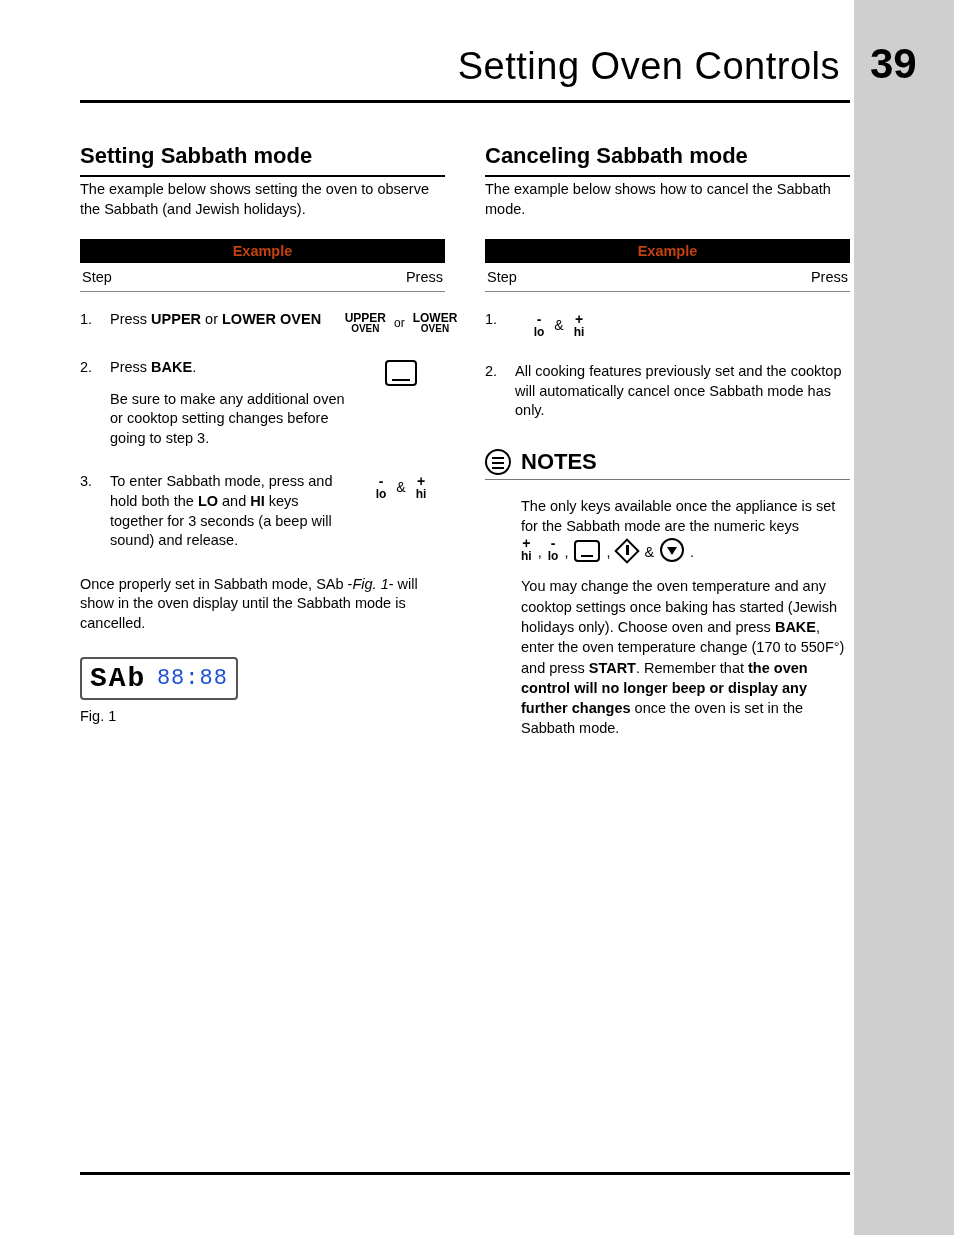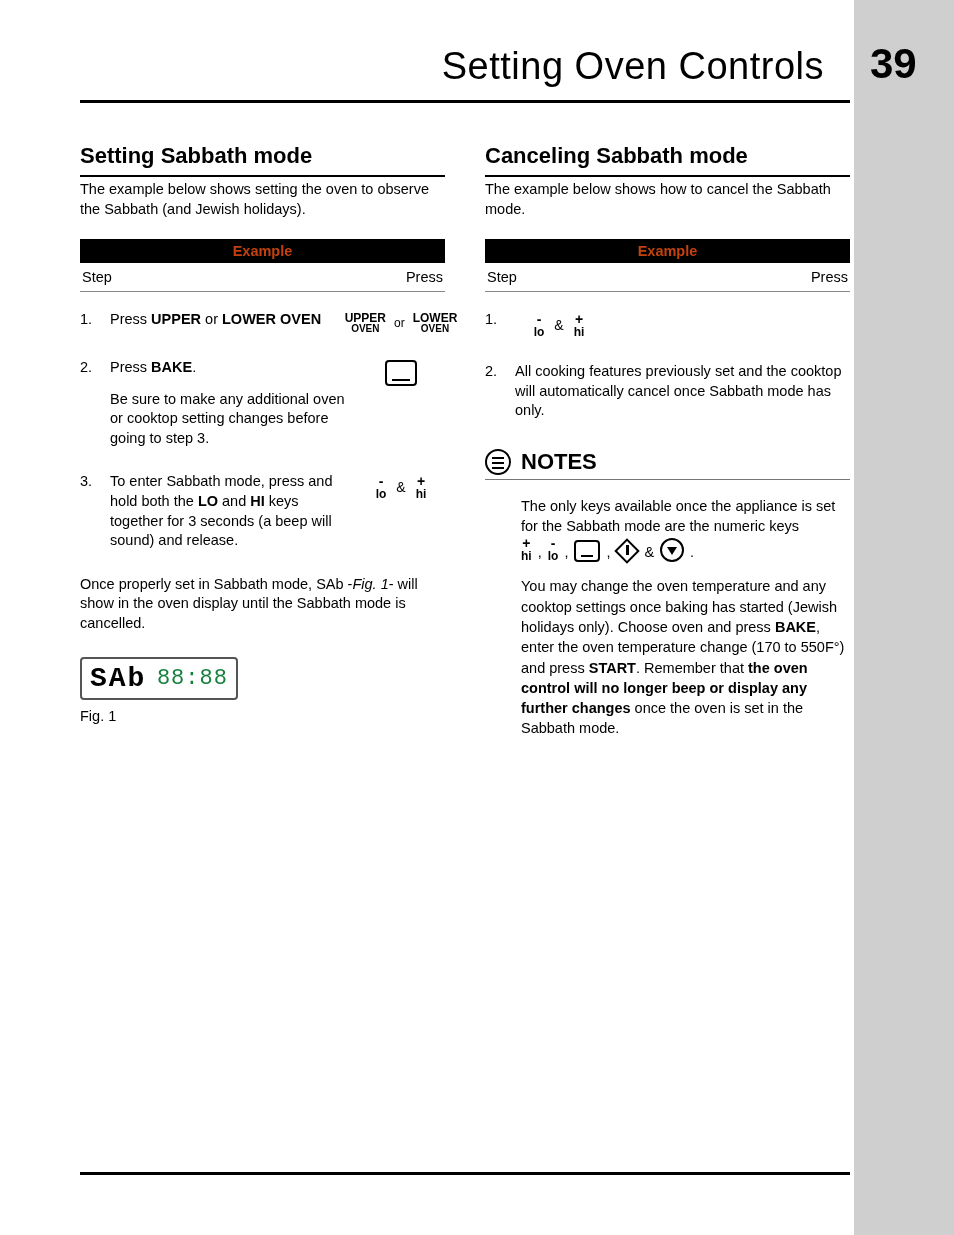--- a/index.html
+++ b/index.html
@@ -1,20 +1,20 @@
 <!DOCTYPE html>
 <html><head>
 <meta charset="utf-8">
 <style>
   * { box-sizing: border-box; margin: 0; padding: 0; }
   html, body { width: 954px; height: 1235px; font-family: Helvetica, Arial, sans-serif; color: #000; background: #fff; }
   .page { position: relative; width: 954px; height: 1235px; }
   .right-strip { position: absolute; top: 0; right: 0; width: 100px; height: 100%; background: #cfcfcf; }
   .content { position: absolute; left: 80px; top: 40px; width: 770px; }
-  .header-row { display: flex; align-items: flex-end; justify-content: flex-end; gap: 46px; padding-bottom: 12px; }
+  .header-row { display: flex; align-items: flex-end; justify-content: flex-end; gap: 30px; padding-bottom: 12px; }
   .page-title { font-size: 38px; font-weight: 400; letter-spacing: 0.5px; }
   .page-number { font-size: 42px; font-weight: 700; width: 70px; text-align: left; margin-right: -90px; }
   .thick-rule { border: none; border-top: 3px solid #000; margin-bottom: 40px; width: 770px; }
   .columns { display: flex; gap: 40px; }
   .col { width: 365px; }
   .h2 { font-size: 22px; font-weight: 700; padding-bottom: 6px; border-bottom: 2px solid #000; margin-bottom: 3px; }
   .intro { font-size: 14.5px; line-height: 1.35; margin-bottom: 20px; }
   .example-bar { background: #000; color: #c2410c; text-align: center; font-weight: 700; font-size: 14.5px; padding: 4px 0; }
   .th-row { display: flex; justify-content: space-between; font-size: 14.5px; padding: 6px 2px; border-bottom: 1px solid #888; margin-bottom: 18px; }
   ol.steps { list-style: none; counter-reset: s; }
@@ -30,21 +30,21 @@
   .bake-box { display:inline-block; width: 32px; height: 26px; border: 2.5px solid #000; border-radius: 4px; position: relative; }
   .bake-box::after { content:""; position:absolute; bottom:3px; left:5px; right:5px; height:2.5px; background:#000; }
   .lo-key { display:inline-flex; flex-direction:column; align-items:center; font-weight:700; font-size:12px; line-height:1; }
   .lo-key::before { content:"-"; font-size:14px; }
   .hi-key { display:inline-flex; flex-direction:column; align-items:center; font-weight:700; font-size:12px; line-height:1; }
   .hi-key::before { content:"+"; font-size:14px; }
   .amp { font-size: 14px; padding: 0 6px; }
   .after-para { font-size: 14.5px; line-height: 1.35; margin-bottom: 24px; }
   .fig-display { display:inline-block; border:2px solid #555; border-radius:4px; padding: 4px 8px; margin-bottom: 8px; }
   .seg-main { font-family: "Courier New", monospace; font-size: 28px; font-weight: 700; letter-spacing: 2px; display:inline-block; vertical-align: middle; }
-  .seg-dim { font-family: "Courier New", monospace; font-size: 22px; color:#15803d; letter-spacing: 1px; display:inline-block; vertical-align: middle; margin-left: 6px; }
+  .seg-dim { font-family: "Courier New", monospace; font-size: 22px; color:#1d4ed8; letter-spacing: 1px; display:inline-block; vertical-align: middle; margin-left: 6px; }
   .fig-cap { font-size: 14.5px; }
   .notes-head { display:flex; align-items:center; gap:10px; border-bottom:1px solid #777; padding-bottom:4px; margin: 28px 0 16px 0; }
   .notes-head .label { font-size: 22px; font-weight: 700; }
   .notes-icon { width:26px; height:26px; border:2.5px solid #000; border-radius:50%; position:relative; }
   .notes-icon::before { content:""; position:absolute; left:5px; right:5px; top:6px; height:2px; background:#000; box-shadow: 0 5px 0 #000, 0 10px 0 #000; }
   .note-para { font-size:14.5px; line-height:1.4; margin-bottom: 14px; margin-left: 36px; }
   .key-row-inline { display:inline-flex; align-items:flex-end; gap:6px; vertical-align: middle; }
   .icon-diamond { width:22px; height:22px; position:relative; }
   .icon-diamond::before { content:""; position:absolute; inset:2px; border:2.5px solid #000; transform: rotate(45deg); }
   .icon-diamond.up::after { content:""; position:absolute; left:50%; top:50%; margin-left:-1.5px; margin-top:-6px; width:3px; height:10px; background:#000; }

